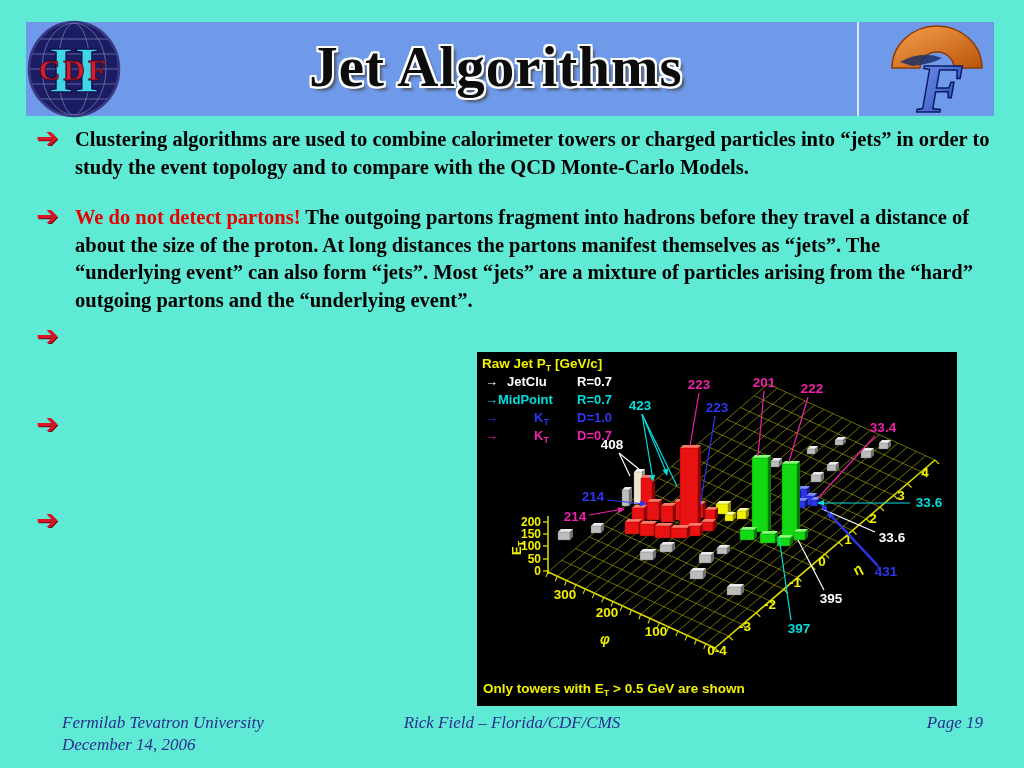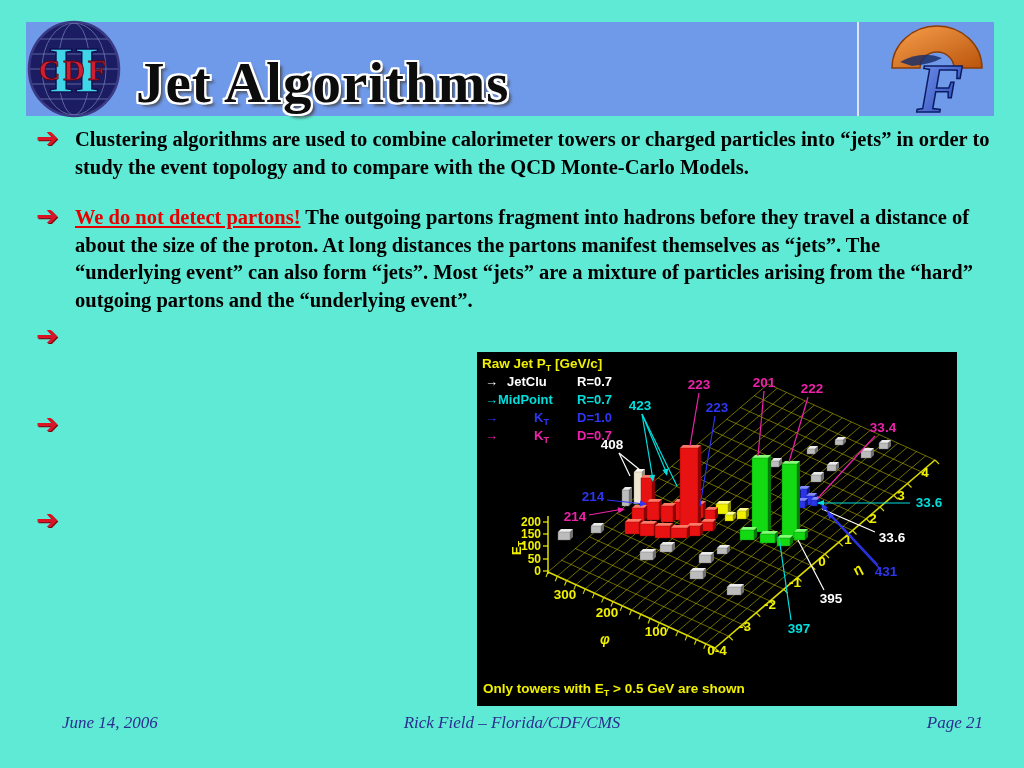--- a/index.html
+++ b/index.html
@@ -1,31 +1,31 @@
 <!DOCTYPE html>
 <html><head>
 <meta charset="utf-8">
 <style>
   html,body{margin:0;padding:0;background:#fff;}
   .slide{position:relative;width:1024px;height:768px;background:#5eead4;overflow:hidden;
          font-family:"Liberation Serif",serif;}
   
   .banner{position:absolute;left:26px;top:22px;width:968px;height:94px;background:#6f99e9;}
   .banner-divider{position:absolute;left:831px;top:0;width:2px;height:94px;background:#dce6fa;}
-  .slide-title{position:absolute;left:110px;top:28px;width:720px;text-align:left;
+  .slide-title{position:absolute;left:110px;top:12px;width:720px;text-align:center;
     font-weight:bold;font-size:57px;color:#0c0c0c;letter-spacing:1px;
     text-shadow:-2px -2px 0 #fff,2px -2px 0 #fff,-2px 2px 0 #fff,2px 2px 0 #fff,
                 0 -2px 0 #fff,0 2px 0 #fff,-2px 0 0 #fff,2px 0 0 #fff,4px 4px 3px rgba(70,70,70,.85);}
   .cdf-logo{position:absolute;left:-2px;top:-2px;}
   .uf-logo{position:absolute;left:856px;top:2px;}
   
   .bullet-arrow{position:absolute;left:36px;font-family:"DejaVu Sans",sans-serif;
     font-size:27px;font-weight:bold;color:#d81525;text-shadow:1px 1px 0 #7a0a12;line-height:27px;}
   .bullet-text{position:absolute;left:75px;font-weight:bold;font-size:20.5px;line-height:27.5px;color:#000;}
-  .seg-red{color:#e60000;text-decoration:underline;}
+  .seg-red{color:#e60000;}
   .seg-black{color:#000;}
   
   .plot{position:absolute;left:477px;top:352px;width:480px;height:354px;background:#000;}
   
   .footer{position:absolute;left:0;top:712px;width:1024px;font-style:italic;
           font-size:17px;line-height:22px;color:#2b2f8f;}
   .footer-left{position:absolute;left:62px;top:0;}
   .footer-center{position:absolute;left:312px;width:400px;text-align:center;top:0;}
   .footer-right{position:absolute;right:41px;top:0;}
 </style>
@@ -377,19 +377,20 @@
         <text x="100" y="70" fill="#2d36f0" font-size="13" text-anchor="start" font-family="Liberation Sans, sans-serif" font-weight="bold">D=1.0</text>
         <text x="8" y="88" fill="#ee22aa" font-size="13" text-anchor="start" font-family="Liberation Sans, sans-serif" font-weight="bold">→</text>
         <text x="57" y="88" fill="#ee22aa" font-size="13" text-anchor="start" font-family="Liberation Sans, sans-serif" font-weight="bold"><tspan>K</tspan><tspan dy="3" font-size="9">T</tspan><tspan dy="-3"></tspan></text>
         <text x="100" y="88" fill="#ee22aa" font-size="13" text-anchor="start" font-family="Liberation Sans, sans-serif" font-weight="bold">D=0.7</text>
         <text x="6" y="341" fill="#f0f000" font-size="13.5" text-anchor="start" font-family="Liberation Sans, sans-serif" font-weight="bold"><tspan>Only towers with E</tspan><tspan dy="3" font-size="9">T</tspan><tspan dy="-3"> &gt; 0.5 GeV are shown</tspan></text>
       </svg>
   </div>
 
   <div class="footer">
     <div class="footer-left">
-      <div>June 14, 2006</div>
+      <div>Fermilab Tevatron University</div>
+      <div>December 14, 2006</div>
     </div>
     <div class="footer-center">Rick Field – Florida/CDF/CMS</div>
-    <div class="footer-right">Page 21</div>
+    <div class="footer-right">Page 19</div>
   </div>
 
 </div>
 
 </body></html>

